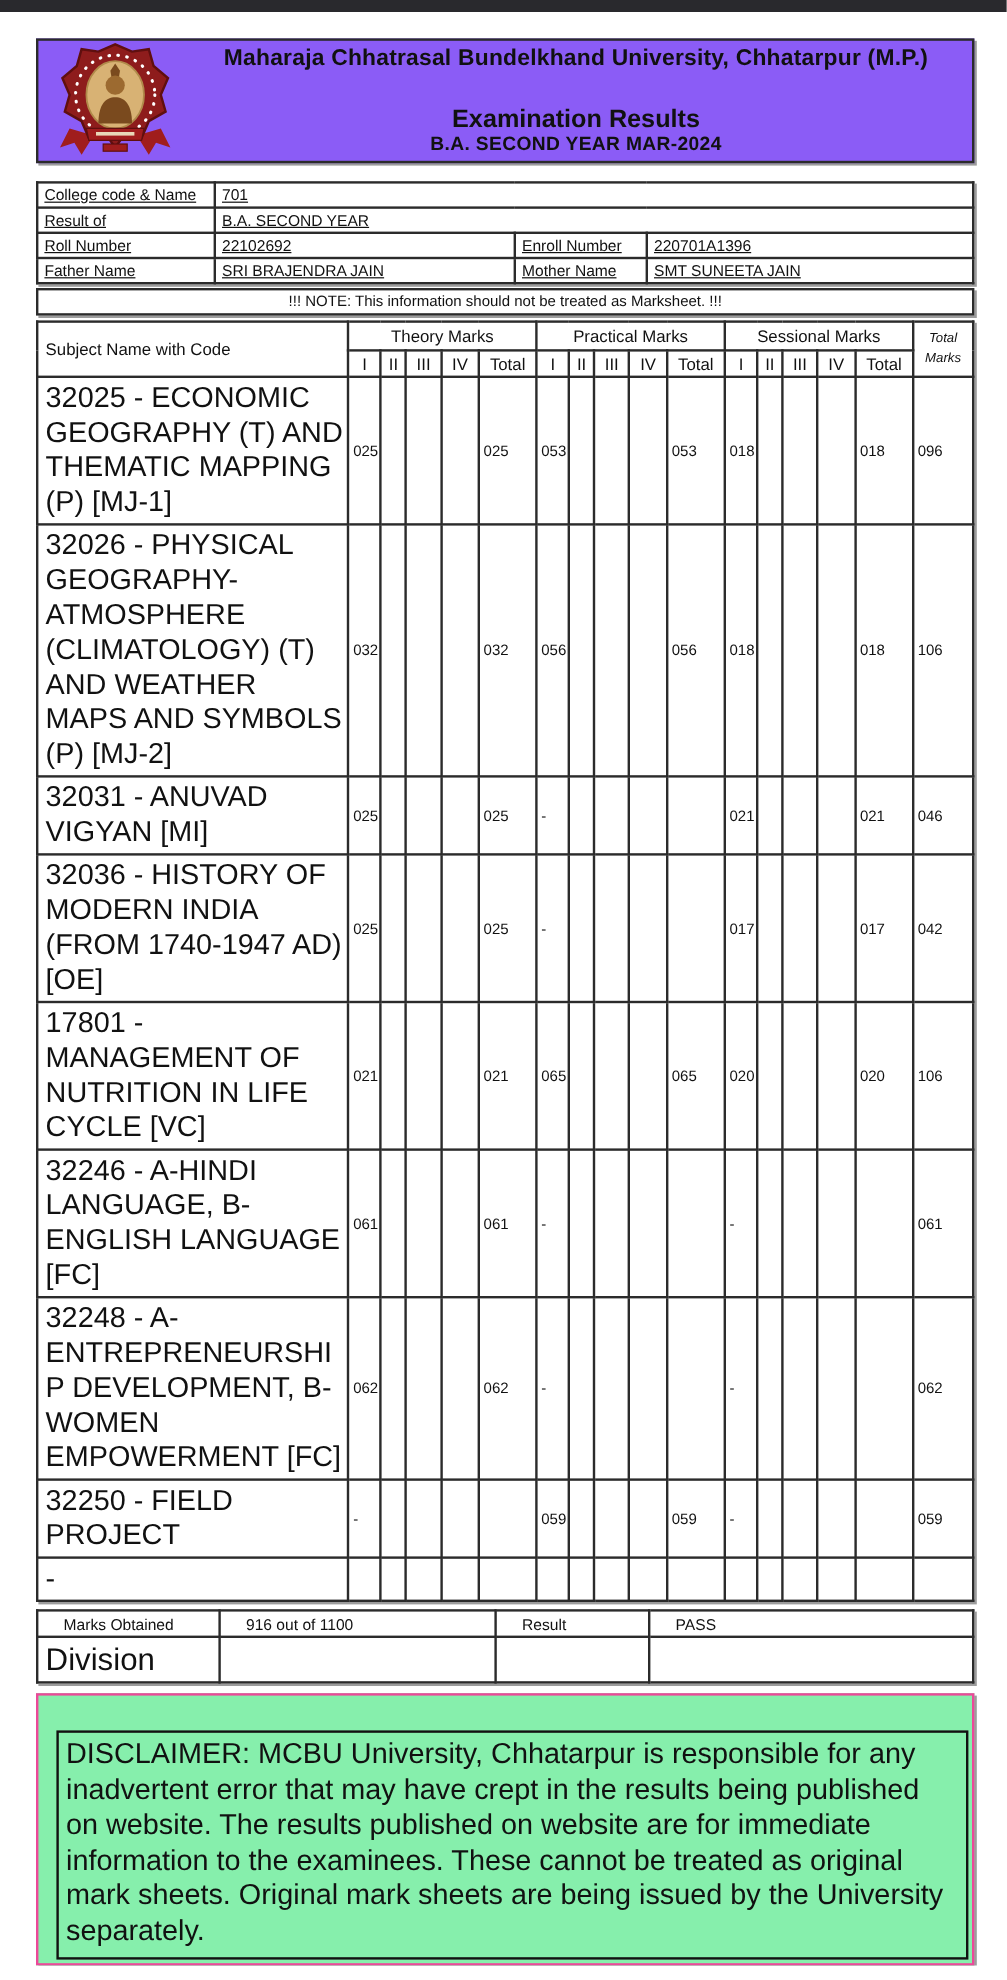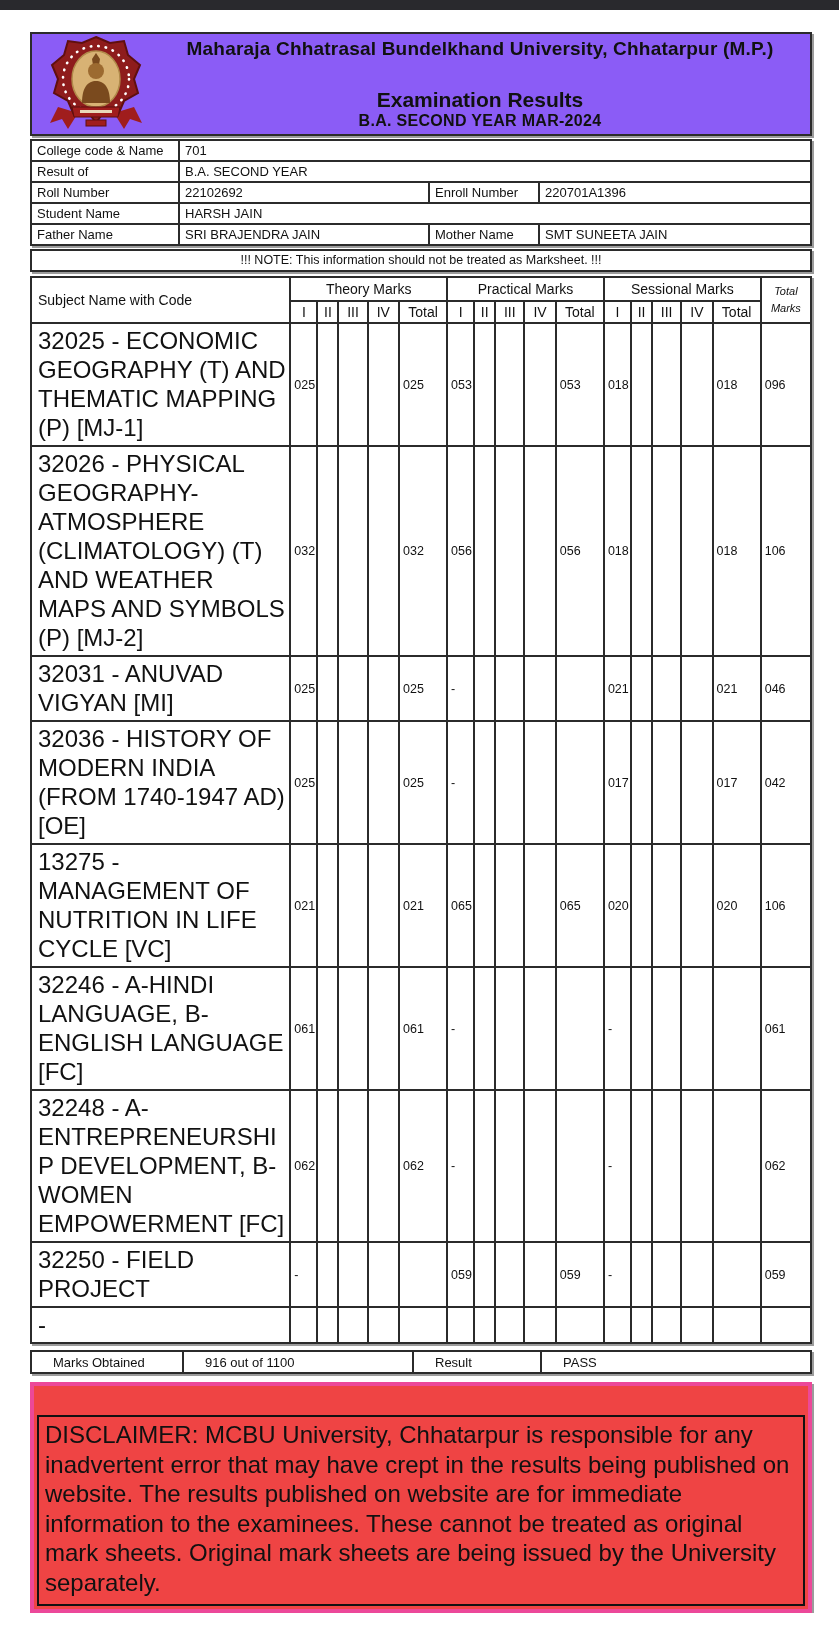--- a/index.html
+++ b/index.html
@@ -26,21 +26,21 @@
   .titles { flex: 1; text-align: center; padding-right: 10px; }
   .uni-name { font-size: 19px; font-weight: bold; letter-spacing: .2px; }
   .exam-title { font-size: 21px; font-weight: bold; margin-top: 28px; }
   .exam-sub { font-size: 16px; font-weight: bold; margin-top: 0; letter-spacing: .3px; }
 
   
   table { width: 100%; border-collapse: collapse; table-layout: fixed; background: #fff; }
   td, th { border: 2px solid #2b2b2b; overflow: hidden; }
 
   
-  .info-table { margin-top: 3px; }
+  .info-table { margin-top: 15px; text-decoration: underline; }
   .info-table td { height: 21px; font-size: 13px; padding: 1px 5px; vertical-align: middle; white-space: nowrap; }
 
   
   .note-box {
     margin-top: 3px;
     border: 2px solid #2b2b2b;
     text-align: center;
     font-size: 12.5px;
     padding: 2px 0 3px;
     background: #fff;
@@ -64,23 +64,23 @@
   tr.empty-row td { height: 31px; }
 
   
   .summary-table { margin-top: 6px; }
   .summary-table td { font-size: 13px; height: 22px; padding: 1px 21px; vertical-align: middle; white-space: nowrap; }
   .summary-table td.division { font-size: 26px; height: 38px; padding-left: 6px; }
 
   
   .disclaimer-outer {
     margin-top: 8px;
-    border: 4px solid #ec4899;
-    padding: 29px 3px 3px 3px;
-    background: #ef4444;
+    border: 2px solid #ec4899;
+    padding: 29px 3px 3px 15px;
+    background: #86efac;
   }
   .disclaimer-inner {
     border: 2px solid #111;
     font-size: 24px;
     line-height: 29.5px;
     padding: 3px 6px 7px 6px;
   }
 </style>
 </head>
 <body>
@@ -132,24 +132,20 @@
     </tr>
     <tr>
       <td>Result of</td>
       <td colspan="3">B.A. SECOND YEAR</td>
     </tr>
     <tr>
       <td>Roll Number</td>
       <td>22102692</td>
       <td>Enroll Number</td>
       <td>220701A1396</td>
-    </tr>
-    <tr>
-      <td>Student Name</td>
-      <td colspan="3">HARSH JAIN</td>
     </tr>
     <tr>
       <td>Father Name</td>
       <td>SRI BRAJENDRA JAIN</td>
       <td>Mother Name</td>
       <td>SMT SUNEETA JAIN</td>
     </tr>
   </tbody>
     </table>
 
@@ -276,21 +272,21 @@
       <td class="mk"></td>
       <td class="mk">017</td>
       <td class="mk"></td>
       <td class="mk"></td>
       <td class="mk"></td>
       <td class="mk">017</td>
       <td class="mk">042</td>
     </tr>
 
     <tr>
-      <td class="subj">13275 - MANAGEMENT OF NUTRITION IN LIFE CYCLE [VC]</td>
+      <td class="subj">17801 - MANAGEMENT OF NUTRITION IN LIFE CYCLE [VC]</td>
       <td class="mk">021</td>
       <td class="mk"></td>
       <td class="mk"></td>
       <td class="mk"></td>
       <td class="mk">021</td>
       <td class="mk">065</td>
       <td class="mk"></td>
       <td class="mk"></td>
       <td class="mk"></td>
       <td class="mk">065</td>
@@ -391,20 +387,26 @@
         <col style="width:128px">
         <col>
       </colgroup>
     <tbody>
         <tr>
       <td>Marks Obtained</td>
       <td>916 out of 1100</td>
       <td>Result</td>
       <td>PASS</td>
     </tr>
+    <tr>
+      <td class="division">Division</td>
+      <td></td>
+      <td></td>
+      <td></td>
+    </tr>
   </tbody>
     </table>
 
   <div class="disclaimer-outer box3d">
     <div class="disclaimer-inner">DISCLAIMER: MCBU University, Chhatarpur is responsible for any inadvertent error that may have crept in the results being published on website. The results published on website are for immediate information to the examinees. These cannot be treated as original mark sheets. Original mark sheets are being issued by the University separately.</div>
   </div>
 
 </div>
 
 </body></html>

